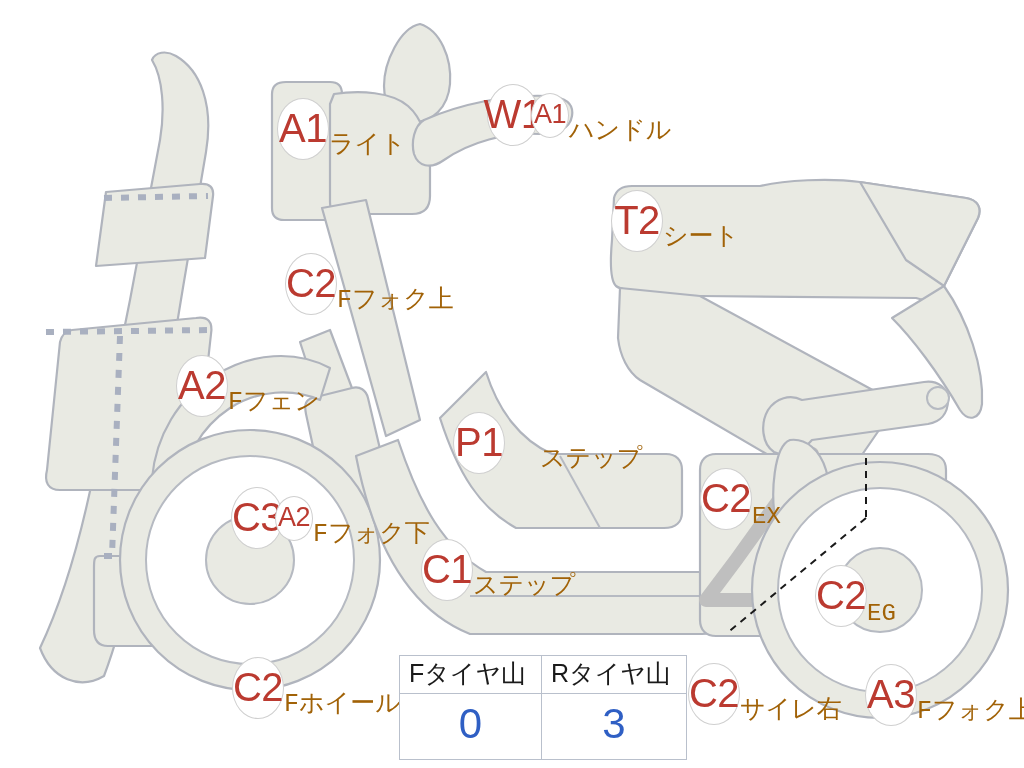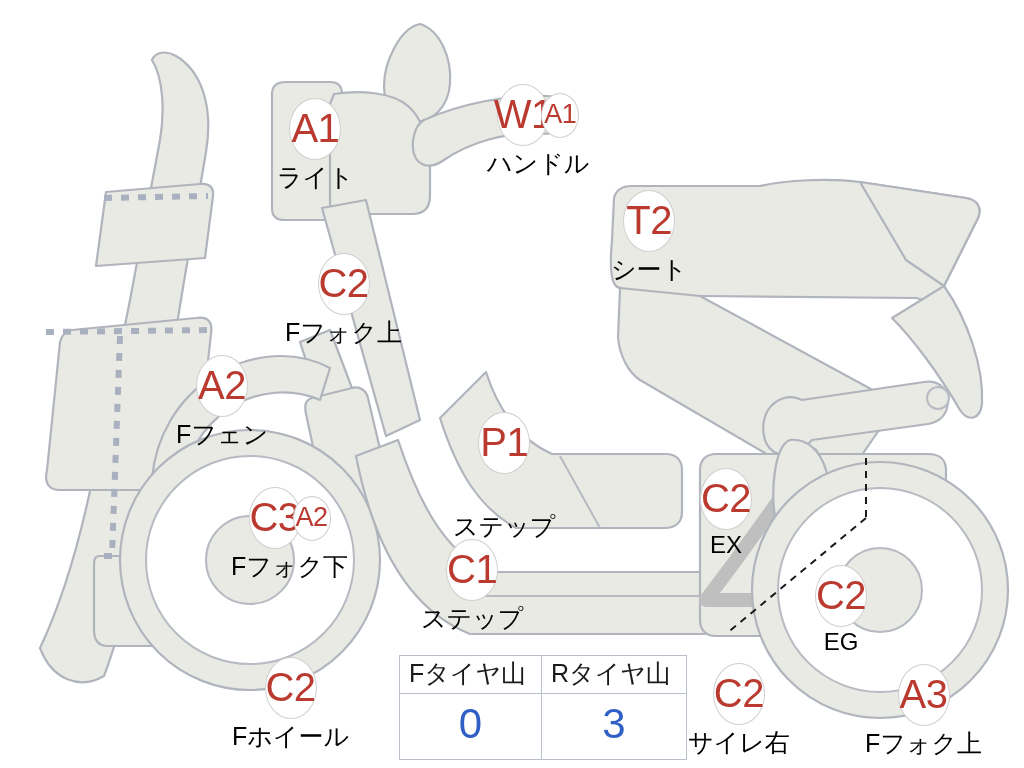--- a/index.html
+++ b/index.html
@@ -23,22 +23,22 @@
     left: 0;
     top: 0;
     width: 1024px;
     height: 768px;
   }
 
   
   .marker {
     position: absolute;
     display: flex;
-    flex-direction: column;
-    align-items: center;
+    flex-direction: row;
+    align-items: flex-end;
     pointer-events: auto;
   }
   .marker-row {
     display: flex;
     align-items: center;
     justify-content: center;
     position: relative;
   }
   .bubble {
     display: flex;
@@ -60,24 +60,24 @@
   }
   .bubble.small {
     width: 38px;
     height: 45px;
     font-size: 27px;
     margin-left: -8px;
     padding-bottom: 2px;
   }
   .mk-caption {
     margin-top: 1px;
-    color: #000000;
+    color: #a16207;
     font-size: 25px;
     white-space: nowrap;
-    font-family: Liberation Sans, sans-serif;
+    font-family: Liberation Mono, monospace;
   }
   .mk-caption.latin {
     font-size: 24px;
   }
 
   
   #tire-table {
     position: absolute;
     left: 399px;
     top: 655px;

